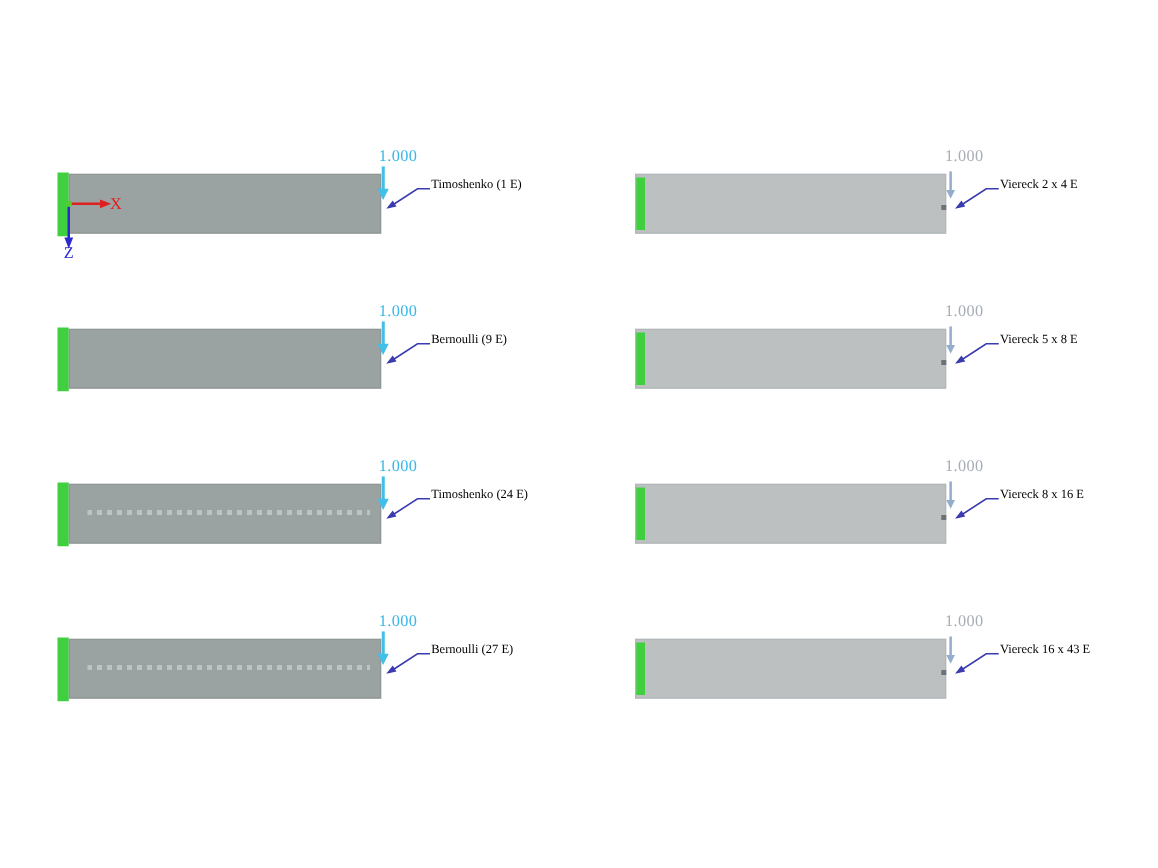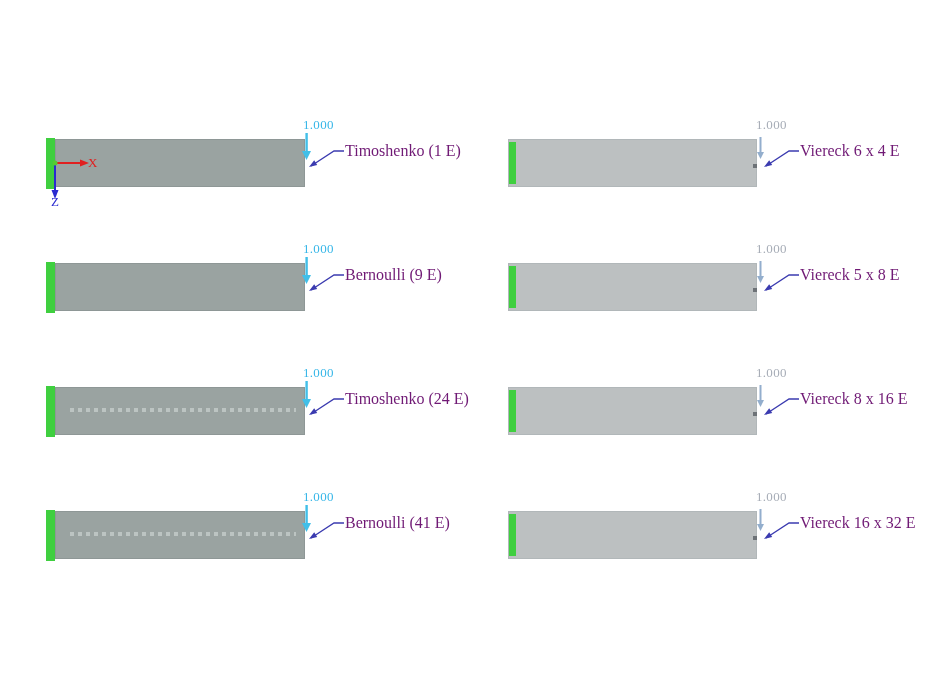--- a/index.html
+++ b/index.html
@@ -34,21 +34,21 @@
   .dots{
     position:absolute;left:14px;top:20px;right:8px;height:4px;
     background:repeating-linear-gradient(90deg,#bcc4c2 0 4px,transparent 4px 8px);
   }
   .loadval{
     position:absolute;left:259px;top:2px;font-size:13px;letter-spacing:0.3px;
   }
   .loadval.cyan{color:#38b7e8;}
   .loadval.gray{color:#a7adb7;}
   .blabel{
-    position:absolute;left:301px;top:27px;font-size:16px;color:#701a75;white-space:nowrap;
+    position:absolute;left:301px;top:27px;font-size:10px;color:#000000;white-space:nowrap;
   }
   .blabel.rightcol{left:303px;}
   .nodemark{
     position:absolute;right:-1px;top:24px;width:4px;height:4px;background:#6d7277;
   }
   .axes{position:absolute;left:-2px;top:40px;}
   .axis-x-label{position:absolute;left:44px;top:40px;color:#e02020;font-size:13px;}
   .axis-z-label{position:absolute;left:7px;top:79px;color:#2a2ad0;font-size:13px;}
   svg{display:block;}
 </style>
@@ -88,21 +88,21 @@
     <div class="greenbar inner"></div>
     <div class="loadval gray">1.000</div>
     <svg style="position:absolute;left:259px;top:22px;" width="10" height="24">
       <rect x="3.5" y="0" width="2" height="16" fill="#93aecd"></rect>
       <polygon points="1,15 8,15 4.5,22" fill="#93aecd"></polygon>
     </svg>
     <svg style="position:absolute;left:264px;top:27px;" width="42" height="30">
       <polyline points="38,9 28,9 5,24" fill="none" stroke="#3b3bb0" stroke-width="1.3"></polyline>
       <polygon points="3,25 8.2,18.3 11.2,23.1" fill="#3b3bb0"></polygon>
     </svg>
-    <span class="blabel rightcol">Viereck 6 x 4 E</span>
+    <span class="blabel rightcol">Viereck 2 x 4 E</span>
   </div>
 
   <div class="cell" style="left:44px;top:239px;">
     <div class="greenbar"></div>
     <div class="beam"></div>
     <div class="loadval cyan">1.000</div>
     <svg style="position:absolute;left:258px;top:18px;" width="10" height="28">
       <rect x="3.4" y="0" width="2.4" height="19" fill="#41bfe8"></rect>
       <polygon points="0,18 9,18 4.5,27" fill="#41bfe8"></polygon>
     </svg>
@@ -171,33 +171,33 @@
     </div>
     <div class="loadval cyan">1.000</div>
     <svg style="position:absolute;left:258px;top:18px;" width="10" height="28">
       <rect x="3.4" y="0" width="2.4" height="19" fill="#41bfe8"></rect>
       <polygon points="0,18 9,18 4.5,27" fill="#41bfe8"></polygon>
     </svg>
     <svg style="position:absolute;left:262px;top:27px;" width="42" height="30">
       <polyline points="38,9 28,9 5,24" fill="none" stroke="#3b3bb0" stroke-width="1.3"></polyline>
       <polygon points="3,25 8.2,18.3 11.2,23.1" fill="#3b3bb0"></polygon>
     </svg>
-    <span class="blabel">Bernoulli (41 E)</span>
+    <span class="blabel">Bernoulli (27 E)</span>
   </div>
 
   <div class="cell" style="left:497px;top:487px;">
     <div class="beam right-fill mesh-16x32">
       <div class="nodemark"></div>
     </div>
     <div class="greenbar inner"></div>
     <div class="loadval gray">1.000</div>
     <svg style="position:absolute;left:259px;top:22px;" width="10" height="24">
       <rect x="3.5" y="0" width="2" height="16" fill="#93aecd"></rect>
       <polygon points="1,15 8,15 4.5,22" fill="#93aecd"></polygon>
     </svg>
     <svg style="position:absolute;left:264px;top:27px;" width="42" height="30">
       <polyline points="38,9 28,9 5,24" fill="none" stroke="#3b3bb0" stroke-width="1.3"></polyline>
       <polygon points="3,25 8.2,18.3 11.2,23.1" fill="#3b3bb0"></polygon>
     </svg>
-    <span class="blabel rightcol">Viereck 16 x 32 E</span>
+    <span class="blabel rightcol">Viereck 16 x 43 E</span>
   </div>
 
 </div>
 
 </body></html>

